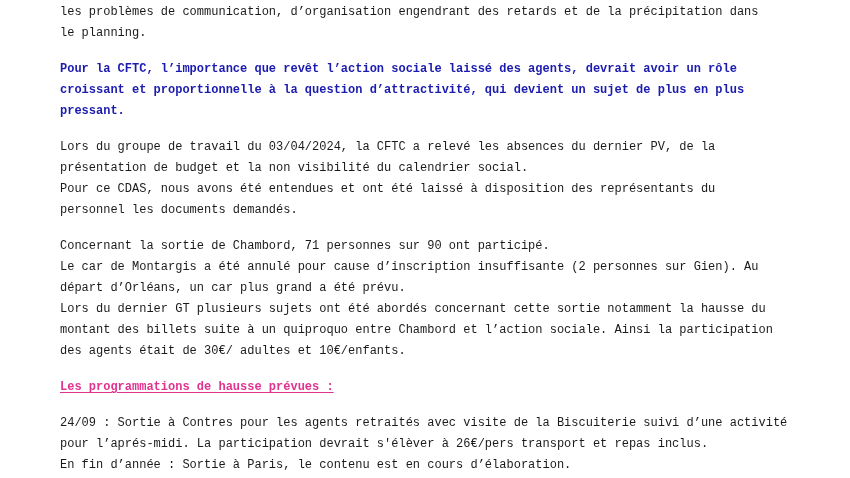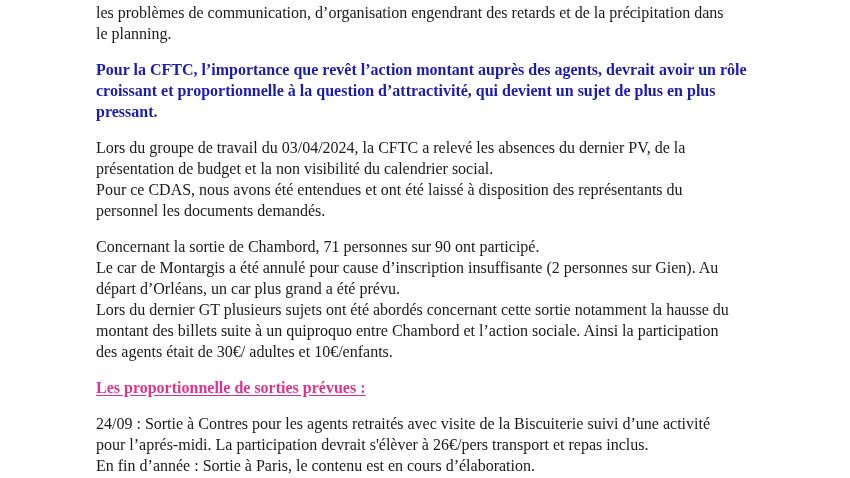--- a/index.html
+++ b/index.html
@@ -15,23 +15,23 @@
     background: var(--page-bg);
   }
   body {
     width: 850px;
     height: 478px;
     overflow: hidden;
   }
   .doc-page {
     width: 850px;
     height: 478px;
-    padding: 2px 78px 0 96px;
-    font-family: Liberation Serif, serif;
-    font-size: 16px;
+    padding: 2px 78px 0 60px;
+    font-family: Liberation Mono, monospace;
+    font-size: 12px;
     line-height: 21px;
     color: var(--body-text);
     background: var(--page-bg);
   }
   .doc-page p {
     margin: 0 0 15px 0;
     white-space: pre;           
   }
   p.para-body {
     color: var(--body-text);
@@ -48,34 +48,34 @@
     text-underline-offset: 2px;
   }
 </style>
 </head>
 <body>
 
 <div class="doc-page">
   <p class="para-body">les problèmes de communication, d’organisation engendrant des retards et de la précipitation dans
 le planning.</p>
 
-  <p class="para-blue">Pour la CFTC, l’importance que revêt l’action montant auprès des agents, devrait avoir un rôle
+  <p class="para-blue">Pour la CFTC, l’importance que revêt l’action sociale laissé des agents, devrait avoir un rôle
 croissant et proportionnelle à la question d’attractivité, qui devient un sujet de plus en plus
 pressant.</p>
 
   <p class="para-body">Lors du groupe de travail du 03/04/2024, la CFTC a relevé les absences du dernier PV, de la
 présentation de budget et la non visibilité du calendrier social.
 Pour ce CDAS, nous avons été entendues et ont été laissé à disposition des représentants du
 personnel les documents demandés.</p>
 
   <p class="para-body">Concernant la sortie de Chambord, 71 personnes sur 90 ont participé.
 Le car de Montargis a été annulé pour cause d’inscription insuffisante (2 personnes sur Gien). Au
 départ d’Orléans, un car plus grand a été prévu.
 Lors du dernier GT plusieurs sujets ont été abordés concernant cette sortie notamment la hausse du
 montant des billets suite à un quiproquo entre Chambord et l’action sociale. Ainsi la participation
 des agents était de 30€/ adultes et 10€/enfants.</p>
 
-  <p class="para-heading">Les proportionnelle de sorties prévues :</p>
+  <p class="para-heading">Les programmations de hausse prévues :</p>
 
   <p class="para-body">24/09 : Sortie à Contres pour les agents retraités avec visite de la Biscuiterie suivi d’une activité
 pour l’aprés-midi. La participation devrait s'élèver à 26€/pers transport et repas inclus.
 En fin d’année : Sortie à Paris, le contenu est en cours d’élaboration.</p>
 </div>
 
 </body></html>

